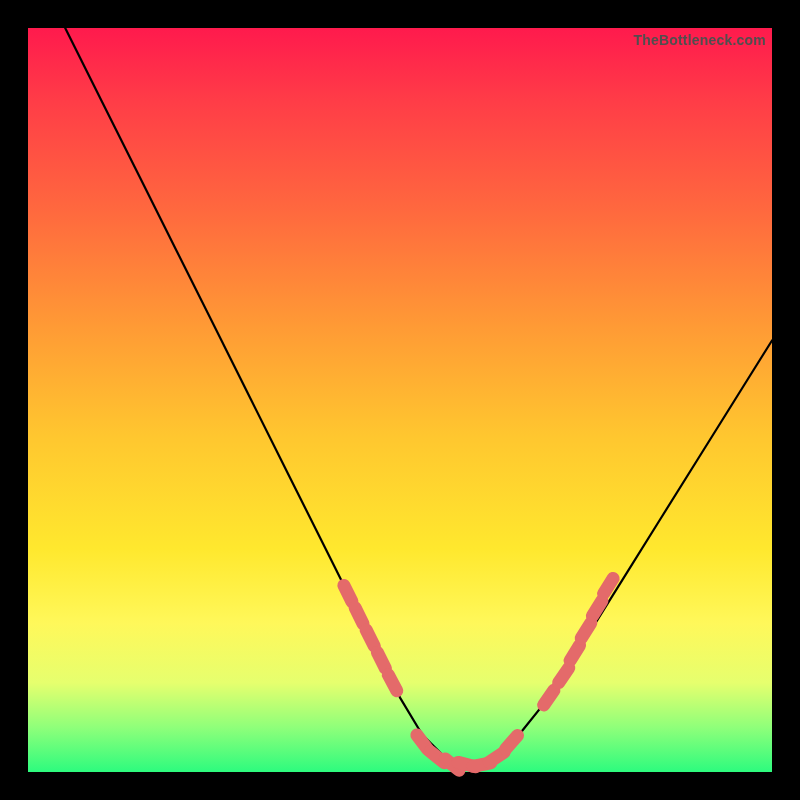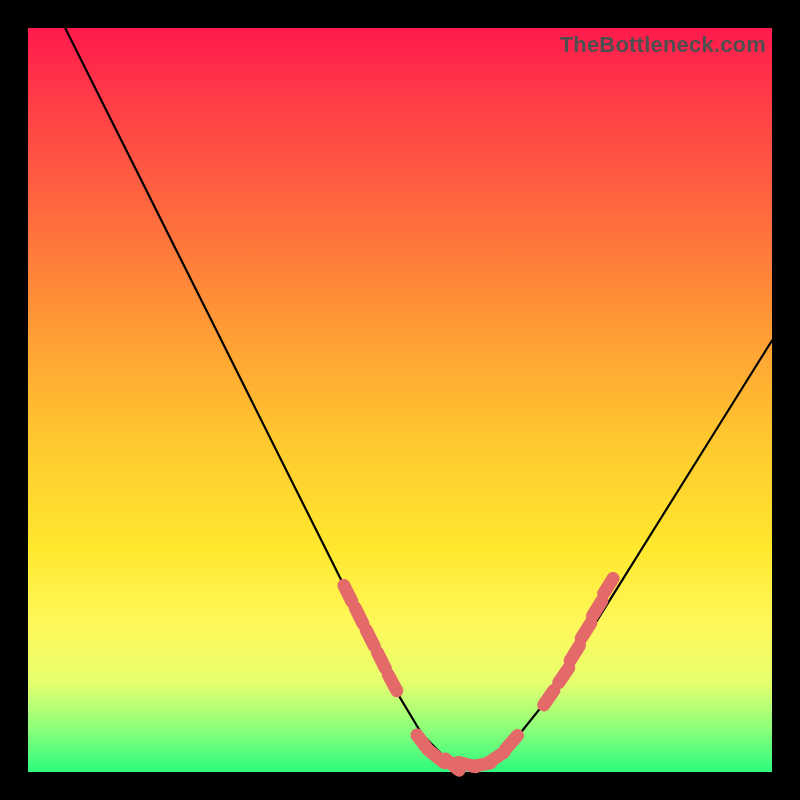--- a/index.html
+++ b/index.html
@@ -27,21 +27,21 @@
       #fff85a 80%,
       #e6ff6e 88%,
       #8fff7a 94%,
       #2dfb7e 100%);
   }
   .watermark {
     position: absolute;
     top: 4px;
     right: 6px;
     font-family: Arial, Helvetica, sans-serif;
-    font-size: 22px;
+    font-size: 14px;
     font-weight: 600;
     color: #4f4f4f;
     letter-spacing: 0.2px;
     user-select: none;
   }
   svg.curve {
     position: absolute;
     left: 0; top: 0;
     width: 744px; height: 744px;
     overflow: visible;

